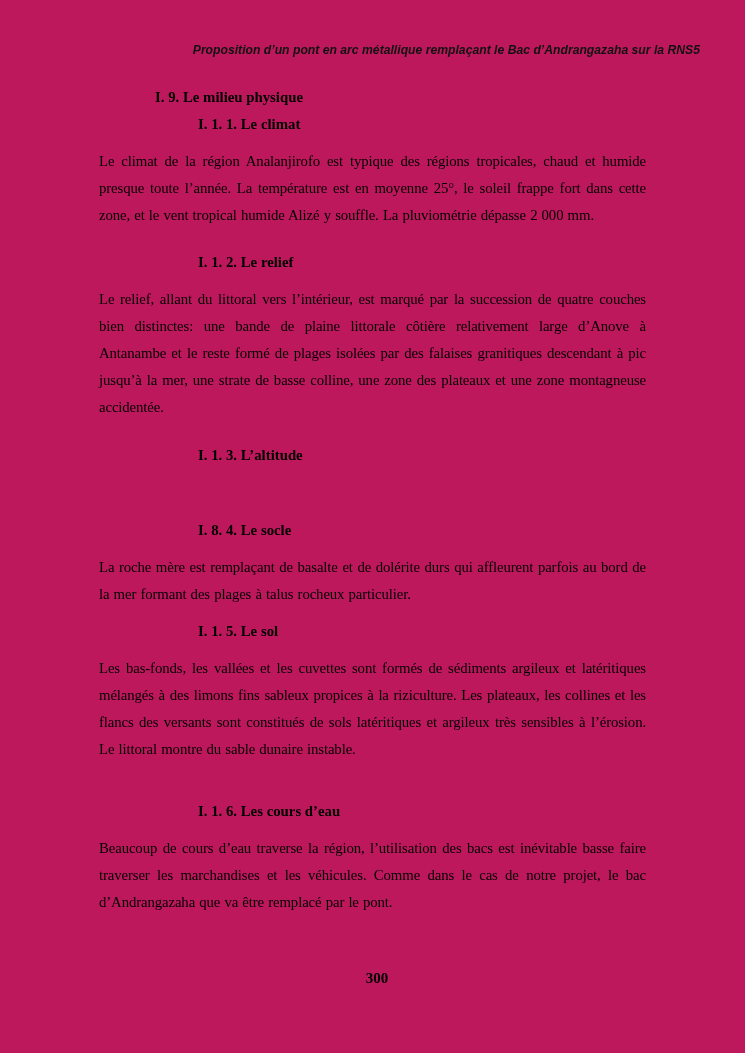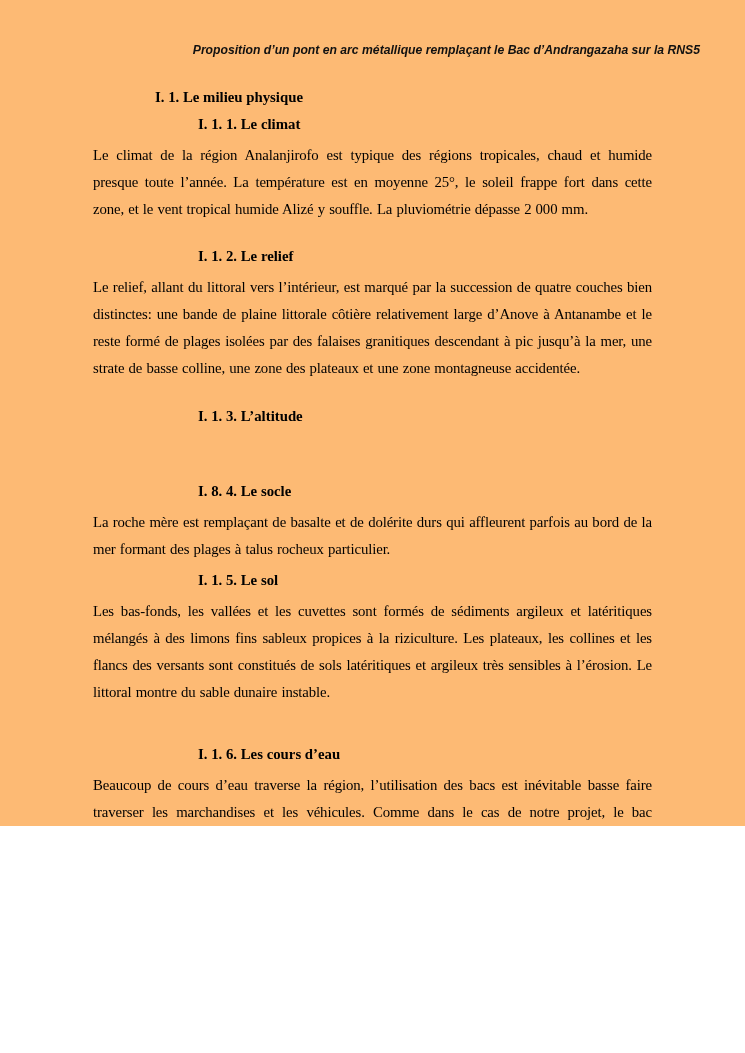--- a/index.html
+++ b/index.html
@@ -3,22 +3,22 @@
 <meta charset="utf-8">
 <style>
   html, body {
     margin: 0;
     padding: 0;
     background: #ffffff;
   }
   .page {
     position: relative;
     width: 745px;
-    height: 826px;
-    background: #fdba74;
+    height: 1053px;
+    background: #be185d;
     overflow: hidden;
     font-family: "Liberation Serif", serif;
     color: #000000;
   }
   .running-header {
     padding-top: 43px;
     padding-right: 45px;
     text-align: right;
     font-family: "Liberation Sans", sans-serif;
     font-style: italic;
@@ -38,21 +38,21 @@
   }
   .h-l1 { padding-left: 66px; }
   .h-l2 { padding-left: 109px; }
   .mt-milieu   { margin-top: 26px; }
   .mt-relief   { margin-top: 20px; }
   .mt-altitude { margin-top: 21px; }
   .mt-socle    { margin-top: 48px; }
   .mt-sol      { }
   .mt-cours    { margin-top: 35px; }
   p.body-par {
-    margin: 4px;
+    margin: 10px;
     text-align: justify;
     font-size: 14.8px;
     line-height: 27px;
     letter-spacing: -0.12px;
     word-spacing: 0.6px;
   }
   .page-number {
     position: absolute;
     top: 969px;
     left: 9px;
@@ -65,21 +65,21 @@
 </style>
 </head>
 <body>
 
 <div class="page">
 
   <div class="running-header">Proposition d’un pont en arc métallique remplaçant le Bac d’Andrangazaha sur la RNS5</div>
 
   <div class="content">
 
-    <div class="heading h-l1 mt-milieu">I. 1. Le milieu physique</div>
+    <div class="heading h-l1 mt-milieu">I. 9. Le milieu physique</div>
 
     <div class="heading h-l2">I. 1. 1. Le climat</div>
     <p class="body-par">Le climat de la région Analanjirofo est typique des régions tropicales, chaud et humide presque toute l’année. La température est en moyenne 25°, le soleil frappe fort dans cette zone, et le vent tropical humide Alizé y souffle. La pluviométrie dépasse 2 000 mm.</p>
 
     <div class="heading h-l2 mt-relief">I. 1. 2. Le relief</div>
     <p class="body-par">Le relief, allant du littoral vers l’intérieur, est marqué par la succession de quatre couches bien distinctes: une bande de plaine littorale côtière relativement large d’Anove à Antanambe et le reste formé de plages isolées par des falaises granitiques descendant à pic jusqu’à la mer, une strate de basse colline, une zone des plateaux et une zone montagneuse accidentée.</p>
 
     <div class="heading h-l2 mt-altitude">I. 1. 3. L’altitude</div>
 
     <div class="heading h-l2 mt-socle">I. 8. 4. Le socle</div>

